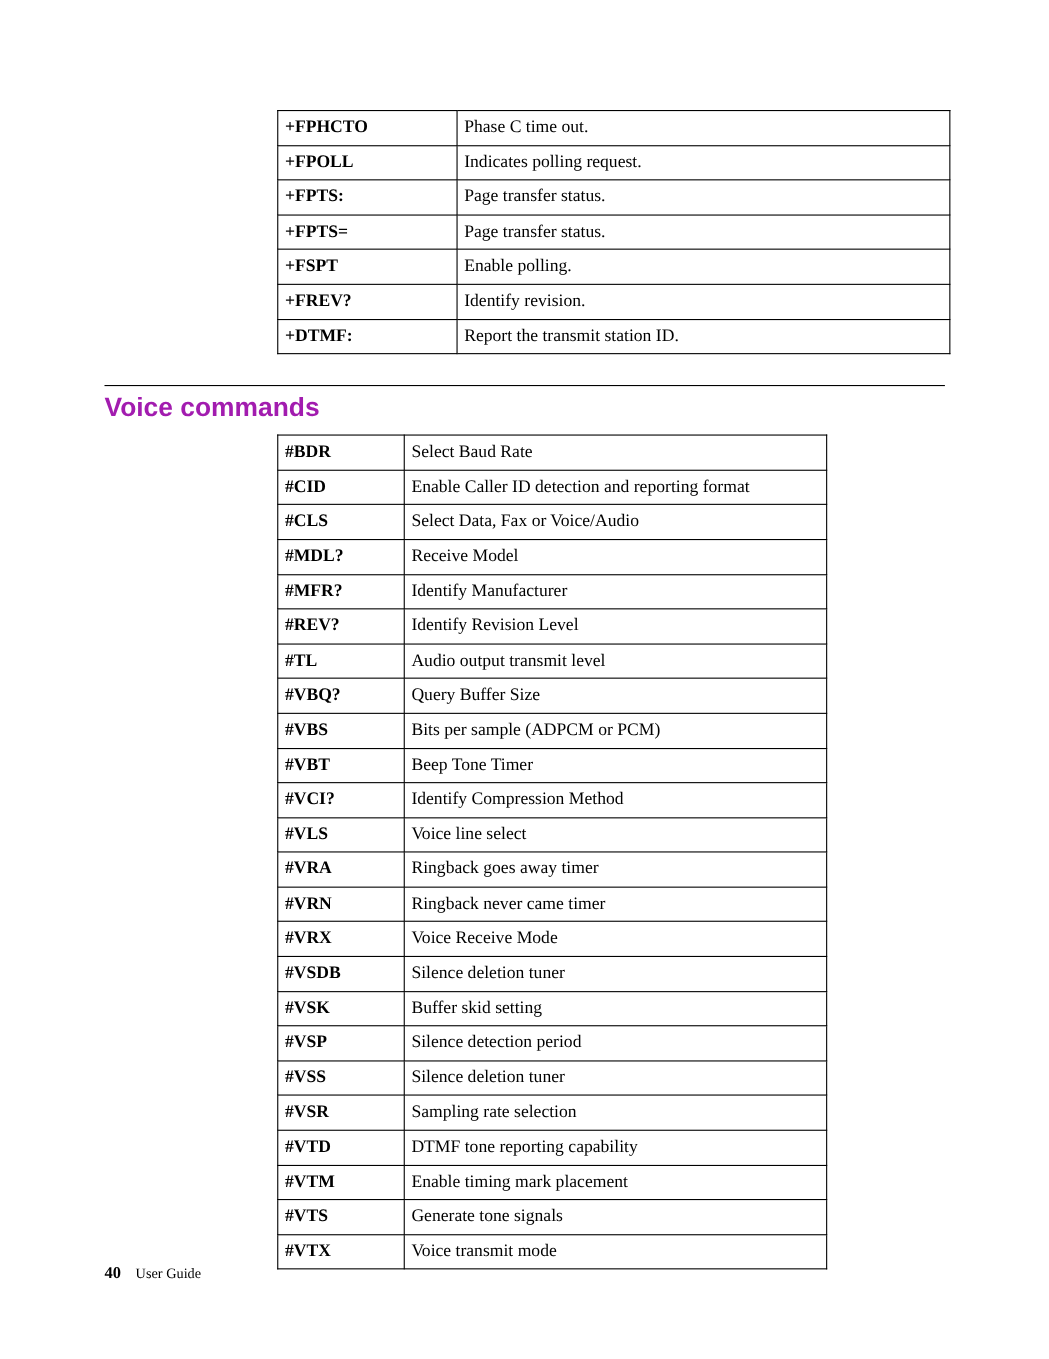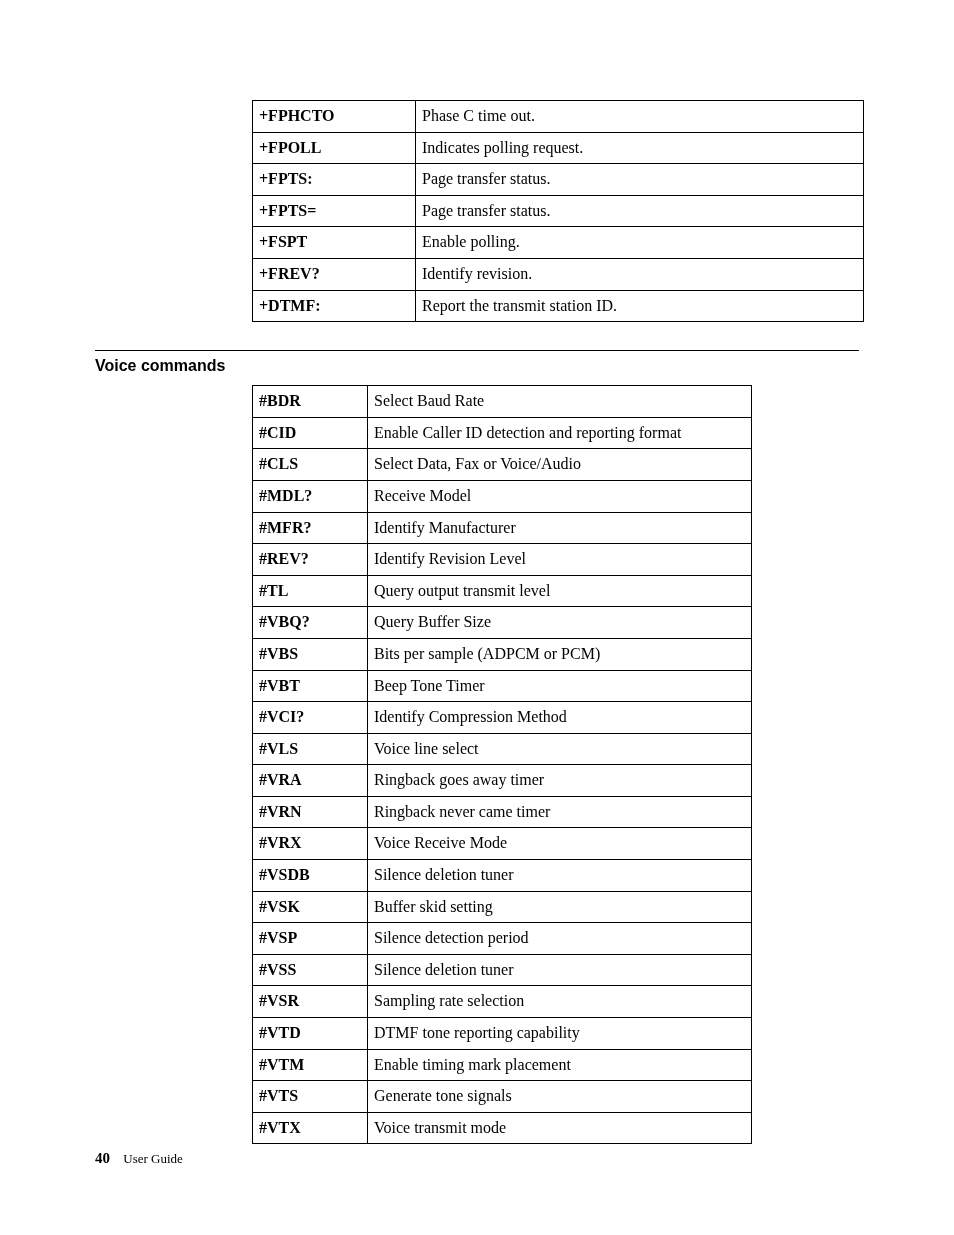--- a/index.html
+++ b/index.html
@@ -43,23 +43,23 @@
   }
   .section-rule {
     border: none;
     border-top: 1.5px solid #000;
     margin: 0 0 6px 0;
     width: 100%;
   }
   .section-heading {
     font-family: Arial, Helvetica, sans-serif;
     font-weight: bold;
-    font-size: 16px;
+    font-size: 24px;
     margin: 0 0 10px 0;
-    color: #000000;
+    color: #a21caf;
   }
   .footer {
     position: absolute;
     left: 95px;
     bottom: 68px;
     font-size: 13px;
   }
   .footer .pnum {
     font-weight: bold;
     font-size: 15px;
@@ -128,21 +128,21 @@
       <tr>
           <td class="cmd">#MFR?</td>
           <td>Identify Manufacturer</td>
         </tr>
       <tr>
           <td class="cmd">#REV?</td>
           <td>Identify Revision Level</td>
         </tr>
       <tr>
           <td class="cmd">#TL</td>
-          <td>Query output transmit level</td>
+          <td>Audio output transmit level</td>
         </tr>
       <tr>
           <td class="cmd">#VBQ?</td>
           <td>Query Buffer Size</td>
         </tr>
       <tr>
           <td class="cmd">#VBS</td>
           <td>Bits per sample (ADPCM or PCM)</td>
         </tr>
       <tr>

